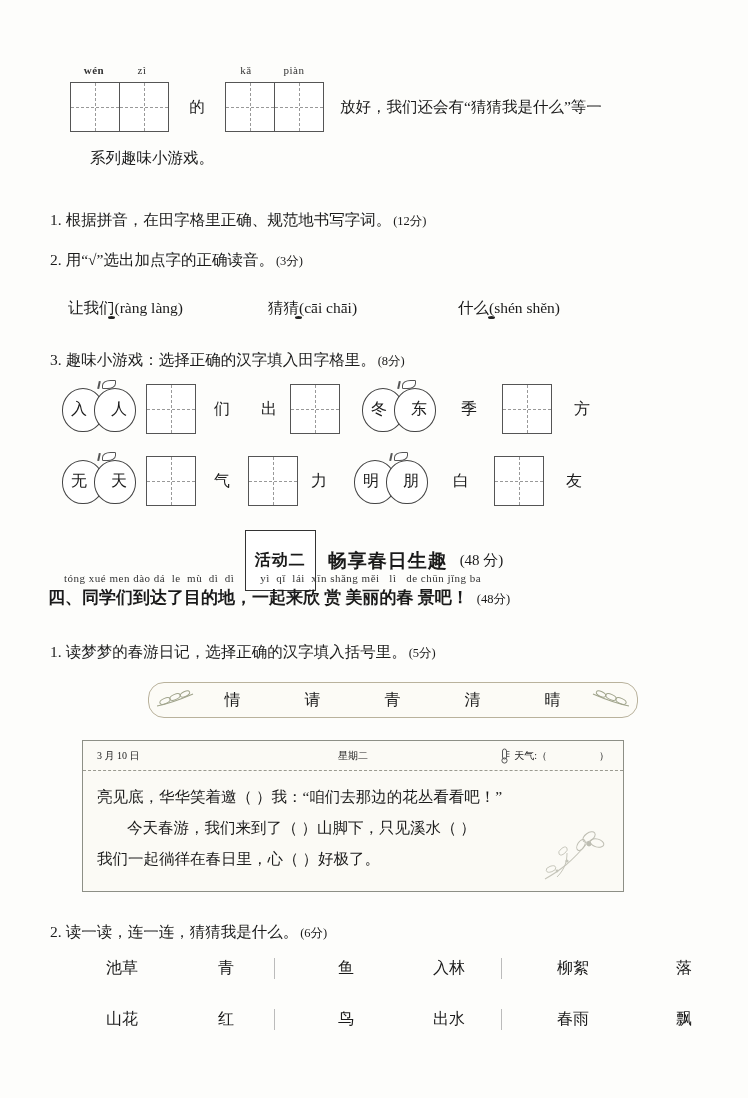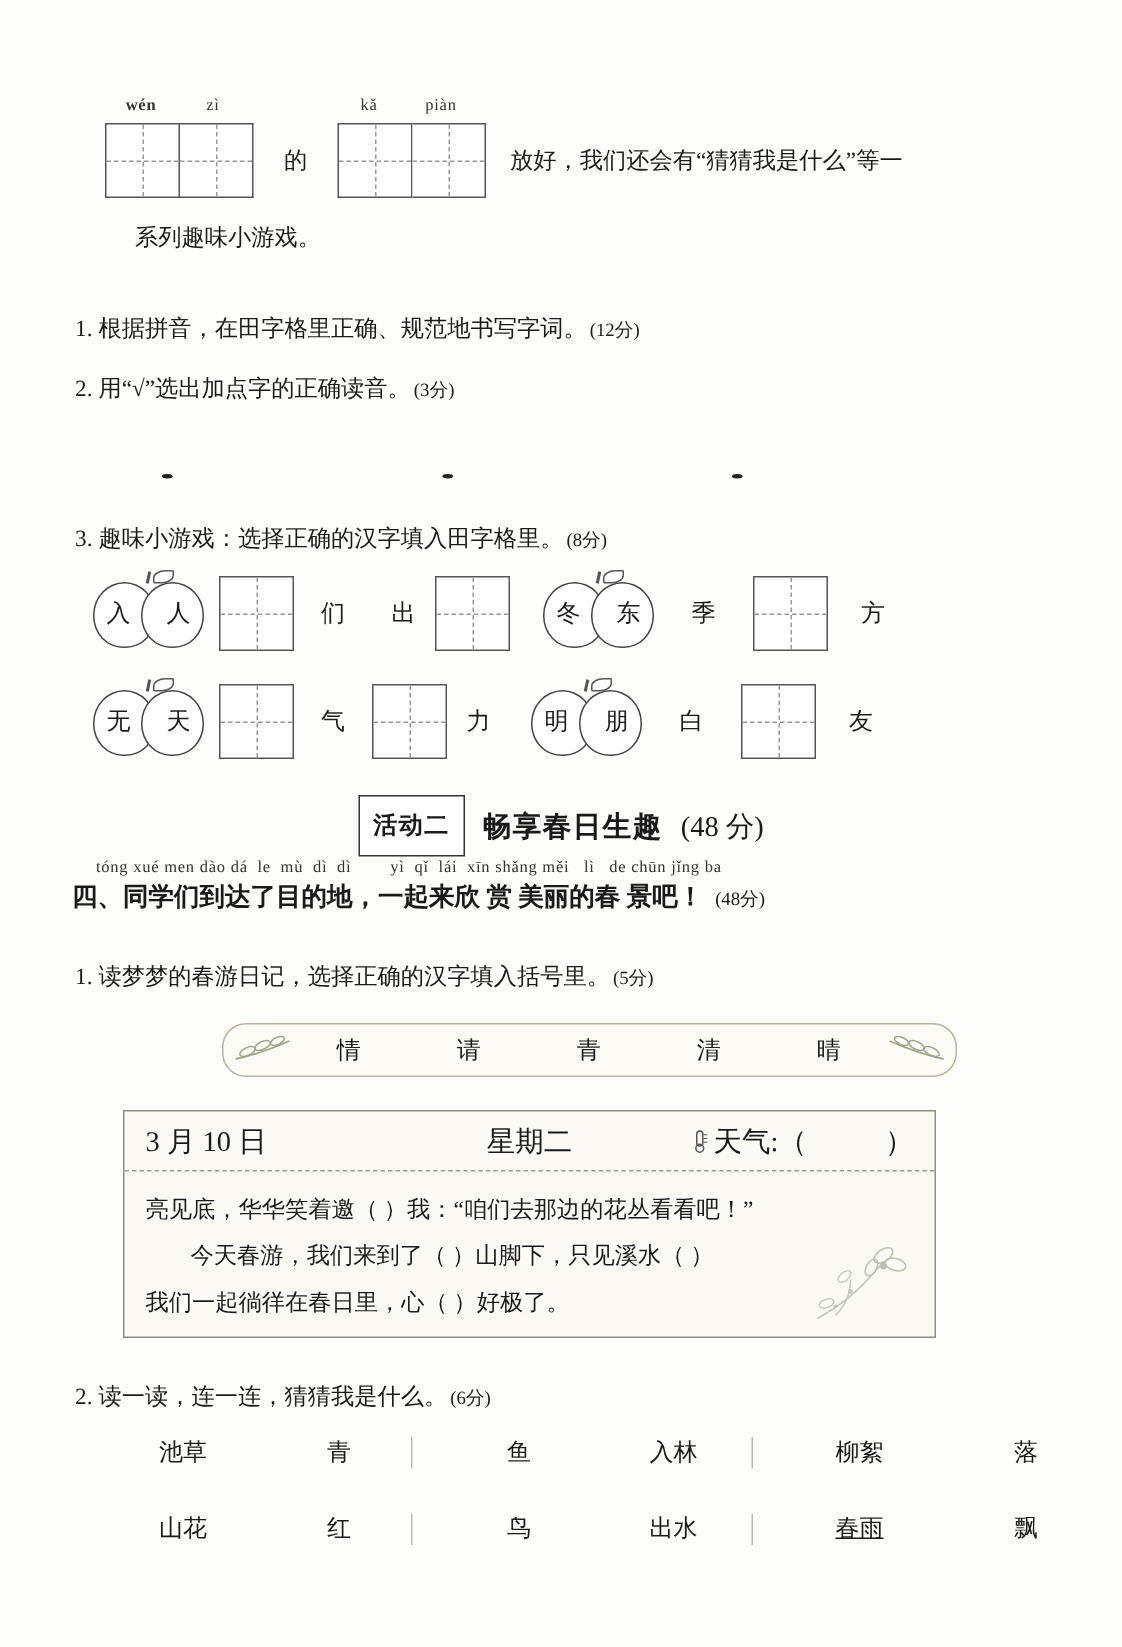--- a/index.html
+++ b/index.html
@@ -52,43 +52,43 @@
     position:absolute; top:-4px; left:50%; width:2px; height:8px; background:#555;
     transform:translateX(-50%) rotate(12deg); z-index:3;
   }
   .apple .leaf {
     position:absolute; top:-5px; left:calc(50% + 3px); width:12px; height:7px;
     background:#fff; border:1.2px solid #555; border-radius:60% 10% 60% 10%; z-index:3;
   }
 
   
   .act-badge {
-    display:inline-block; border:1.3px solid #333; padding:9px 9px; font-size:16px;
+    display:inline-block; border:1.3px solid #333; padding:19px 9px; font-size:16px;
     font-weight:bold; letter-spacing:1px; background:#fff;
   }
   .act-title { font-size:19px; font-weight:bold; letter-spacing:1px; }
-  .act-score { font-size:19px; }
+  .act-score { font-size:15px; }
 
   
   .ribbon {
     position:relative; border:1.2px solid #b9b29c; border-radius:16px;
     background:#fcfbf6; height:34px; display:flex; align-items:center;
     justify-content:space-around; padding:0 44px; font-size:16px; letter-spacing:1px;
   }
   .ribbon .vine { position:absolute; top:5px; opacity:.8; }
   .ribbon .vine.l { left:6px; } .ribbon .vine.r { right:6px; }
 
   
   .diary {
     border:1.2px solid #8d8f86; background:#fbfaf5;
     padding:0; position:relative; overflow:hidden;
   }
   .diary-head {
     display:flex; align-items:center; padding:7px 14px 6px 14px;
-    border-bottom:1px dashed #9a9a90; font-size:19px;
+    border-bottom:1px dashed #9a9a90; font-size:10px;
   }
   .diary-body { padding:10px 14px 14px 14px; font-size:15.5px; line-height:2.0; }
 
   
   .match { display:flex; font-size:16px; }
   .match .col { flex:1; text-align:center; }
   .match .sep { width:1px; background:#bbb; margin:0 4px; }
 
   
   .flower { position:absolute; right:8px; bottom:6px; opacity:.55; }
@@ -145,20 +145,31 @@
     <span class="ln" style="margin-left:4px;">根据拼音，在田字格里正确、规范地书写字词。</span>
     <span class="small" style="margin-left:2px;">(12分)</span>
   </div>
 
   <div style="position:absolute; left:50px; top:248px; display:flex; align-items:baseline;">
     <span class="ln">2.</span>
     <span class="ln" style="margin-left:4px;">用“√”选出加点字的正确读音。</span>
     <span class="small" style="margin-left:2px;">(3分)</span>
   </div>
 
+  <div style="position:absolute; left:68px; top:298px; width:620px; display:flex; font-size:15.5px;">
+    <div style="width:200px;">
+      <span>让我们</span><span>(ràng làng)</span>
+    </div>
+    <div style="width:190px;">
+      <span>猜猜</span><span>(cāi chāi)</span>
+    </div>
+    <div>
+      <span>什么</span><span>(shén shěn)</span>
+    </div>
+  </div>
 
   <div style="position:absolute; left:108px; top:316px; width:7px; height:3px; border-radius:50%; background:#222;"></div>
   <div style="position:absolute; left:295px; top:316px; width:7px; height:3px; border-radius:50%; background:#222;"></div>
   <div style="position:absolute; left:488px; top:316px; width:7px; height:3px; border-radius:50%; background:#222;"></div>
 
   <div style="position:absolute; left:50px; top:348px; display:flex; align-items:baseline;">
     <span class="ln">3.</span>
     <span class="ln" style="margin-left:4px;">趣味小游戏：选择正确的汉字填入田字格里。</span>
     <span class="small" style="margin-left:2px;">(8分)</span>
   </div>
@@ -334,18 +345,18 @@
       <div class="col" style="flex:0 0 110px; padding-left:12px;">柳絮</div>
       <div class="col" style="flex:1; text-align:right;">落</div>
     </div>
     <div class="match">
       <div class="col" style="flex:0 0 120px;">山花</div>
       <div class="col" style="flex:0 0 88px;">红</div>
       <div class="sep"></div>
       <div class="col" style="flex:0 0 110px; padding-left:12px;">鸟</div>
       <div class="col" style="flex:0 0 96px;">出水</div>
       <div class="sep"></div>
-      <div class="col" style="flex:0 0 110px; padding-left:12px;text-decoration:underline;">春雨</div>
+      <div class="col" style="flex:0 0 110px; padding-left:12px;">春雨</div>
       <div class="col" style="flex:1; text-align:right;">飘</div>
     </div>
   </div>
 
 </div>
 
 </body></html>

